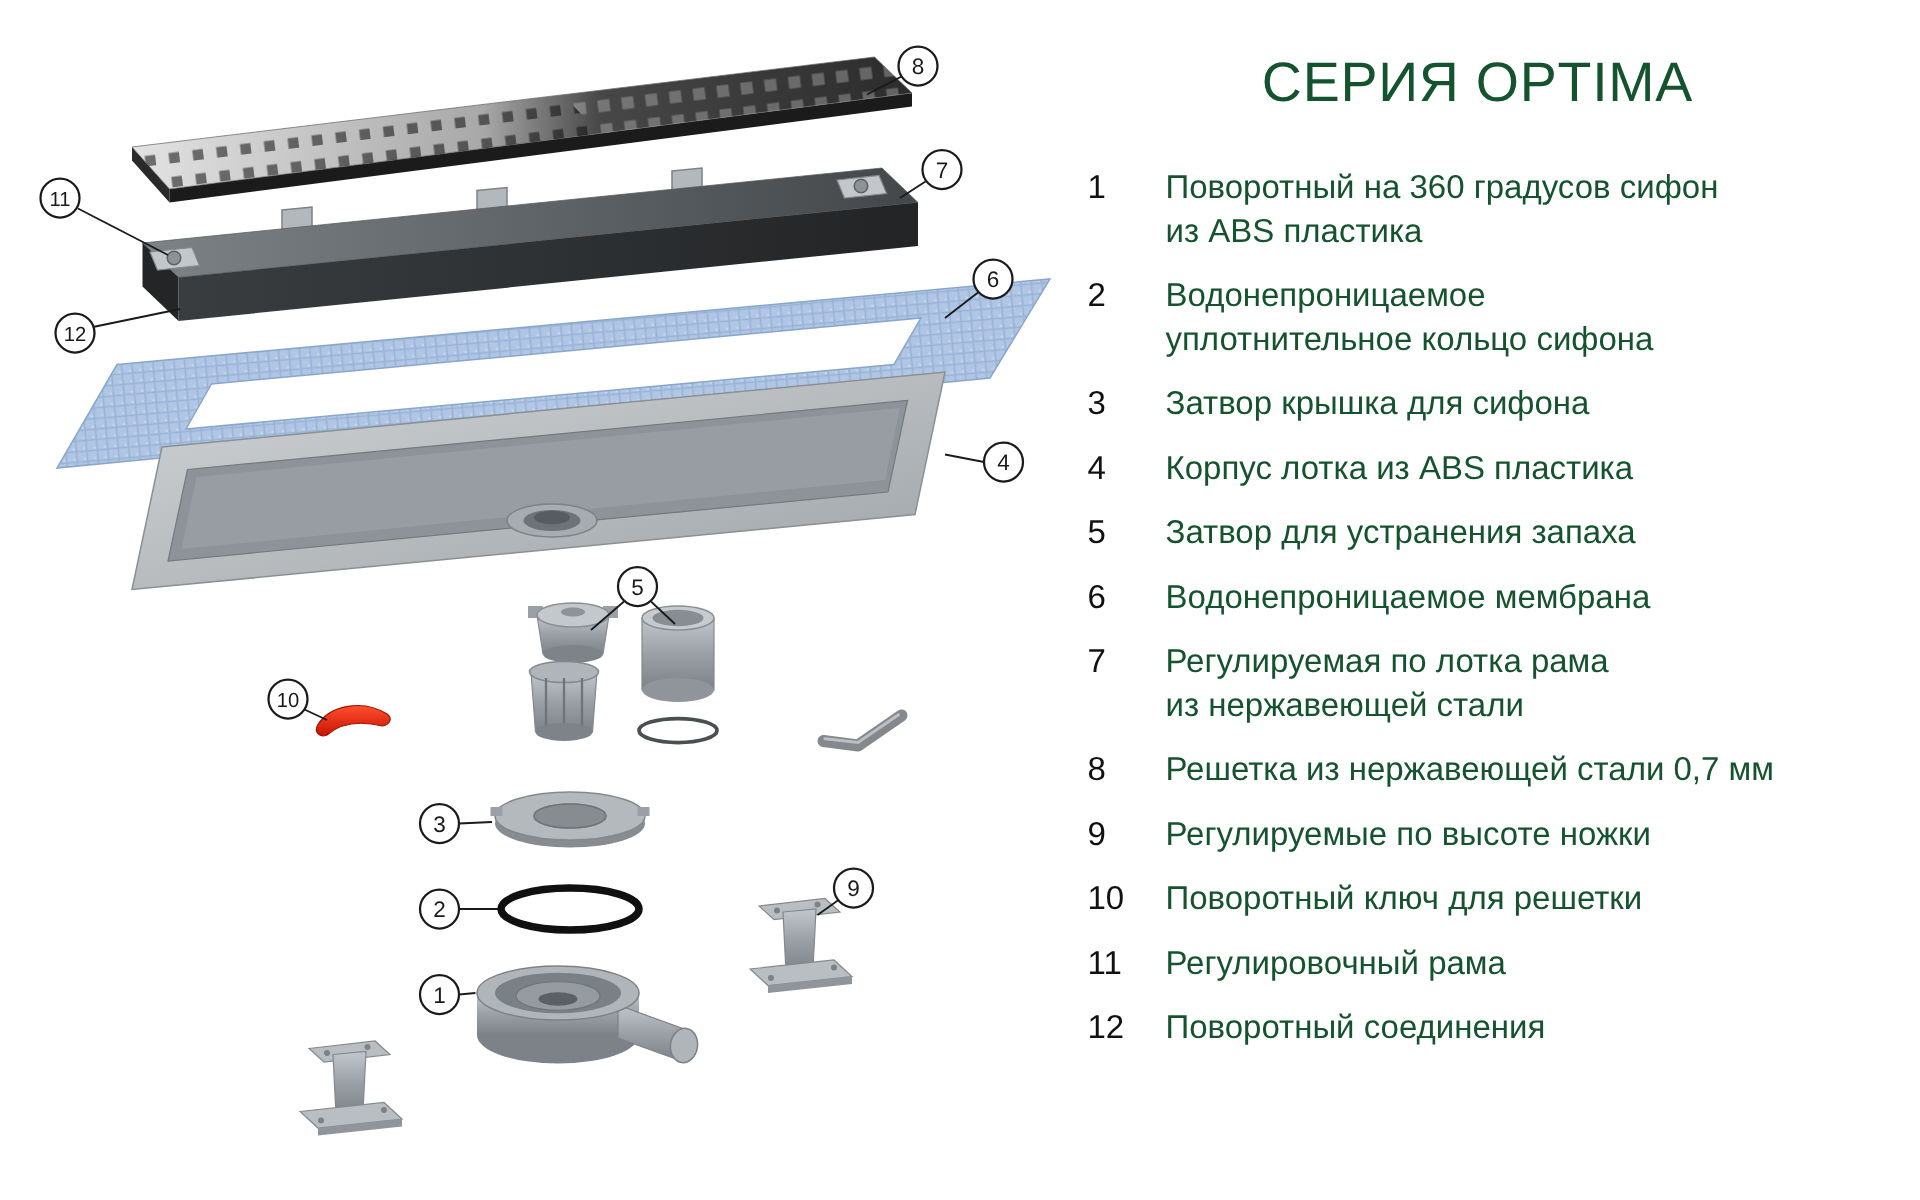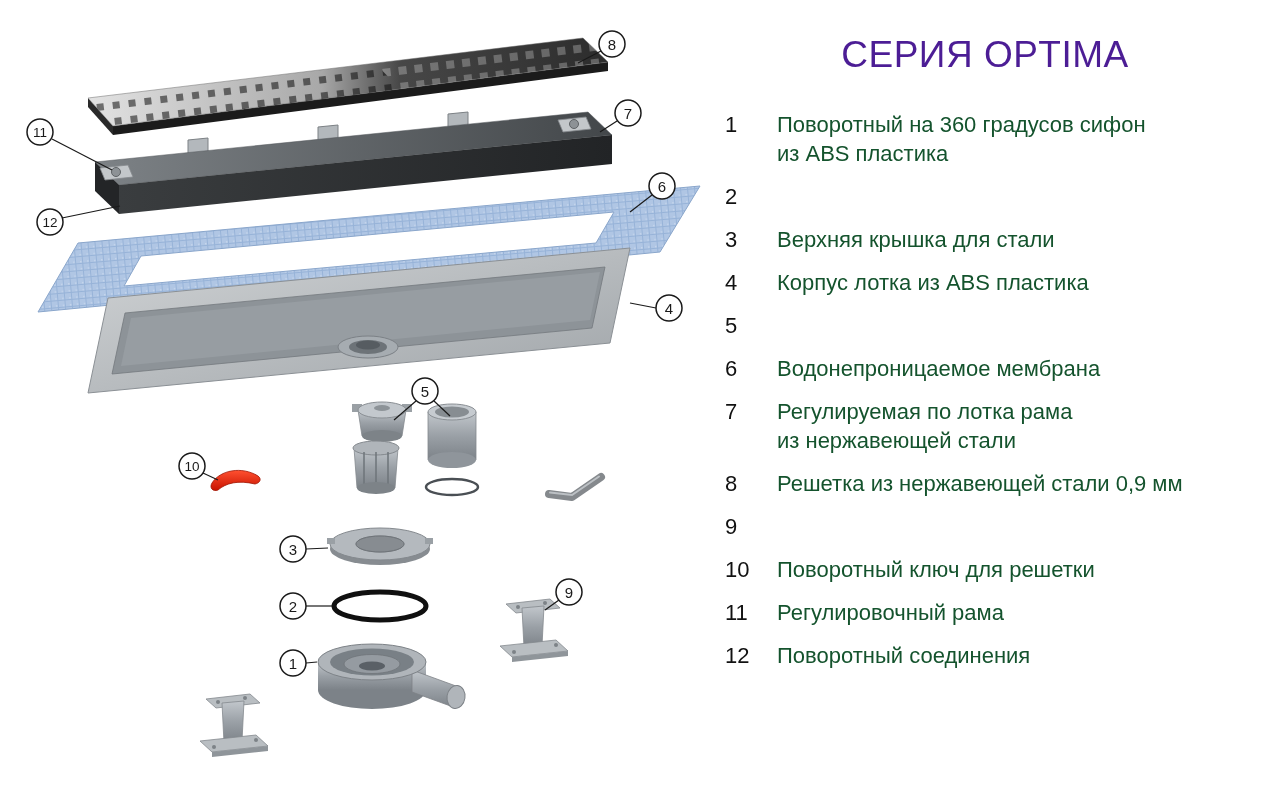--- a/index.html
+++ b/index.html
@@ -1,20 +1,20 @@
 <!DOCTYPE html>
 <html><head>
 <meta charset="utf-8">
 <style>
   html,body{margin:0;padding:0;width:1280px;height:800px;background:#ffffff;overflow:hidden;
     font-family:"Liberation Sans", sans-serif;color:#1a1a1a;}
   .stage{position:relative;width:1280px;height:800px;background:#fff;}
   .diagram{position:absolute;left:0;top:0;width:720px;height:800px;}
   .panel{position:absolute;left:715px;top:0;width:560px;height:800px;box-sizing:border-box;padding:26px 30px 0 10px;}
-  .series-title{font-size:37px;font-weight:500;letter-spacing:0.5px;text-align:center;margin:8px 0 34px 0;color:#4c1d95;}
+  .series-title{font-size:37px;font-weight:500;letter-spacing:0.5px;text-align:center;margin:8px 0 34px 0;color:#14532d;}
   .legend{display:flex;flex-direction:column;}
   .legend-row{display:flex;align-items:flex-start;margin-bottom:14px;}
   .legend-num{width:52px;flex:0 0 52px;font-size:22px;line-height:1.32;color:#111;}
   .legend-text{flex:1;font-size:22px;line-height:1.32;color:#14532d;white-space:pre-line;}
   .callout-num{font-size:15px;fill:#1a1a1a;text-anchor:middle;font-family:"Liberation Sans",sans-serif;}
   .callout-num.two{font-size:13.5px;}
   .callout-circle{fill:#ffffff;stroke:#1a1a1a;stroke-width:1.5;}
   .leader{stroke:#1a1a1a;stroke-width:1.2;}
 </style>
 </head>
@@ -240,47 +240,51 @@
   <div class="panel">
     <div class="series-title">СЕРИЯ OPTIMA</div>
     <div class="legend">
       <div class="legend-row">
         <div class="legend-num">1</div>
         <div class="legend-text">Поворотный на 360 градусов сифон
 из ABS пластика</div>
       </div>
       <div class="legend-row">
         <div class="legend-num">2</div>
+        <div class="legend-text">Водонепроницаемое
+уплотнительное кольцо сифона</div>
       </div>
       <div class="legend-row">
         <div class="legend-num">3</div>
-        <div class="legend-text">Верхняя крышка для стали</div>
+        <div class="legend-text">Затвор крышка для сифона</div>
       </div>
       <div class="legend-row">
         <div class="legend-num">4</div>
         <div class="legend-text">Корпус лотка из ABS пластика</div>
       </div>
       <div class="legend-row">
         <div class="legend-num">5</div>
+        <div class="legend-text">Затвор для устранения запаха</div>
       </div>
       <div class="legend-row">
         <div class="legend-num">6</div>
         <div class="legend-text">Водонепроницаемое мембрана</div>
       </div>
       <div class="legend-row">
         <div class="legend-num">7</div>
         <div class="legend-text">Регулируемая по лотка рама
 из нержавеющей стали</div>
       </div>
       <div class="legend-row">
         <div class="legend-num">8</div>
-        <div class="legend-text">Решетка из нержавеющей стали 0,9 мм</div>
+        <div class="legend-text">Решетка из нержавеющей стали 0,7 мм</div>
       </div>
       <div class="legend-row">
         <div class="legend-num">9</div>
+        <div class="legend-text">Регулируемые по высоте ножки</div>
       </div>
       <div class="legend-row">
         <div class="legend-num">10</div>
         <div class="legend-text">Поворотный ключ для решетки</div>
       </div>
       <div class="legend-row">
         <div class="legend-num">11</div>
         <div class="legend-text">Регулировочный рама</div>
       </div>
       <div class="legend-row">

